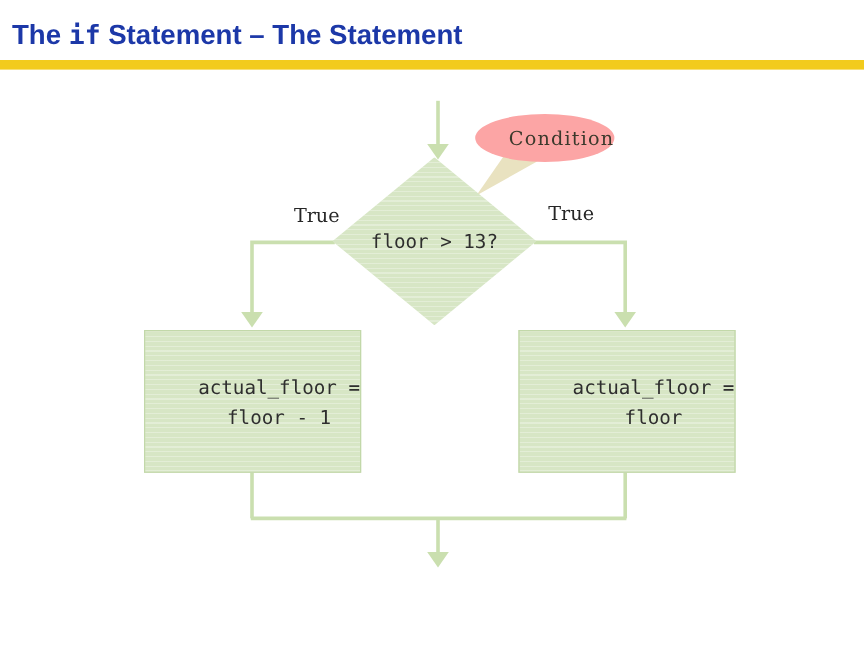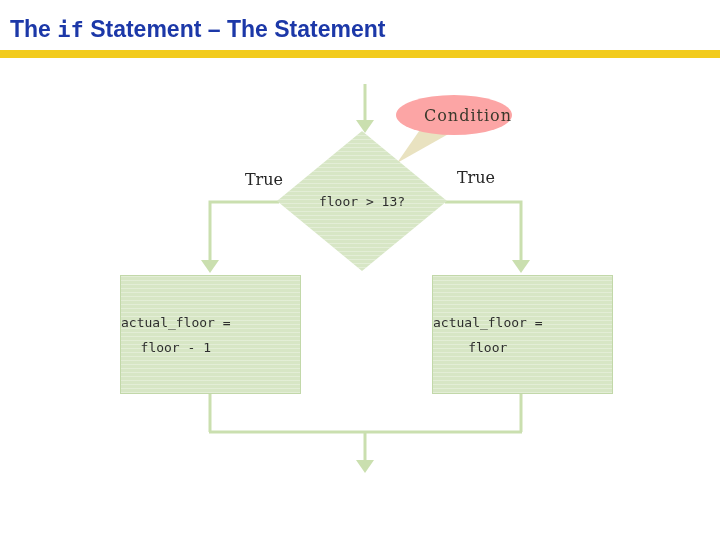--- a/index.html
+++ b/index.html
@@ -36,21 +36,21 @@
   
   .shape-green {
     background-color: #d7e6c5;
     background-image: repeating-linear-gradient(
       180deg,
       rgba(255,255,255,0.30) 0px, rgba(255,255,255,0.30) 1px,
       rgba(0,0,0,0) 1px, rgba(0,0,0,0) 4px);
   }
   .mono-label {
     font-family: "DejaVu Sans Mono", monospace;
-    font-size: 13px;
+    font-size: 16px;
     color: #2e2e2e;
     text-align: center;
   }
   .serif-label {
     font-family: "DejaVu Serif", serif;
     font-size: 16px;
     color: #262626;
     text-align: right;
     position: absolute;
   }
@@ -67,21 +67,21 @@
     width: 170px; height: 140px;
     clip-path: polygon(50% 0%, 100% 50%, 50% 100%, 0% 50%);
     display: flex; align-items: center; justify-content: center;
   }
 
   .process-box {
     position: absolute;
     top: 275px;
     width: 179px; height: 117px;
     border: 1px solid #c2d8a9;
-    display: flex; align-items: center; justify-content: flex-start;
+    display: flex; align-items: center; justify-content: flex-end;
     white-space: pre-line;
     line-height: 25px;
   }
   .process-box.true-side  { left: 120px; }
   .process-box.false-side { left: 432px; }
 
   .condition-callout {
     position: absolute;
     left: 396px; top: 95px;
     width: 116px; height: 40px;

